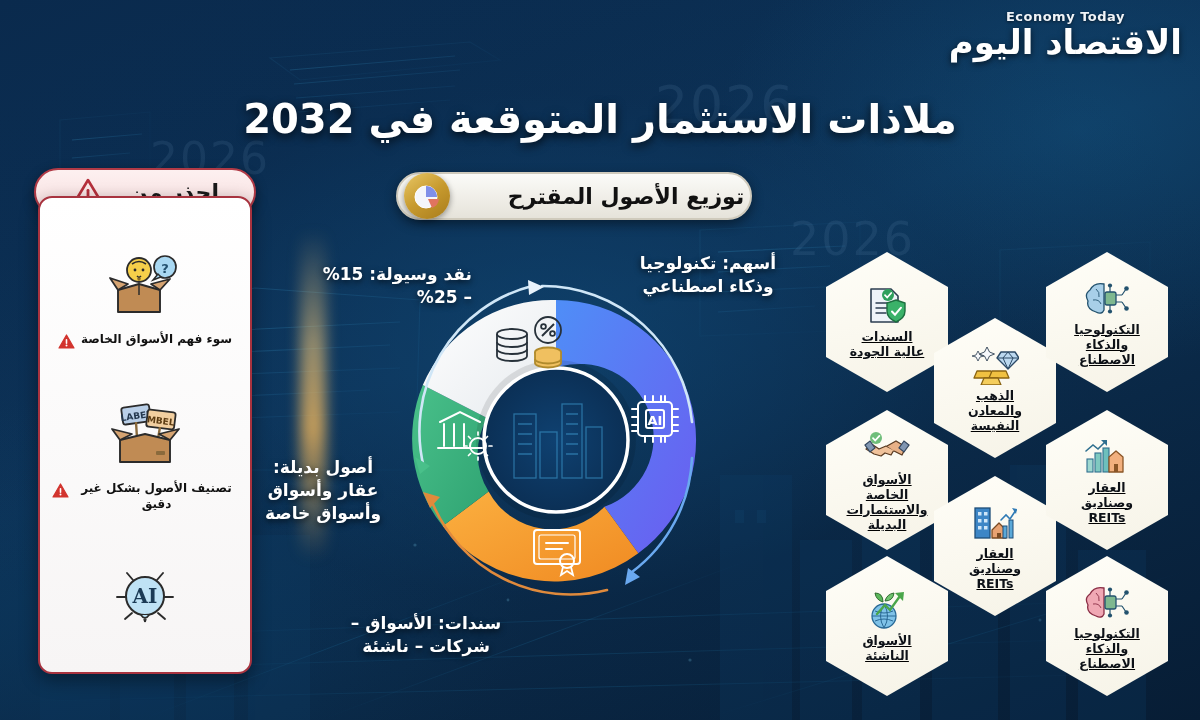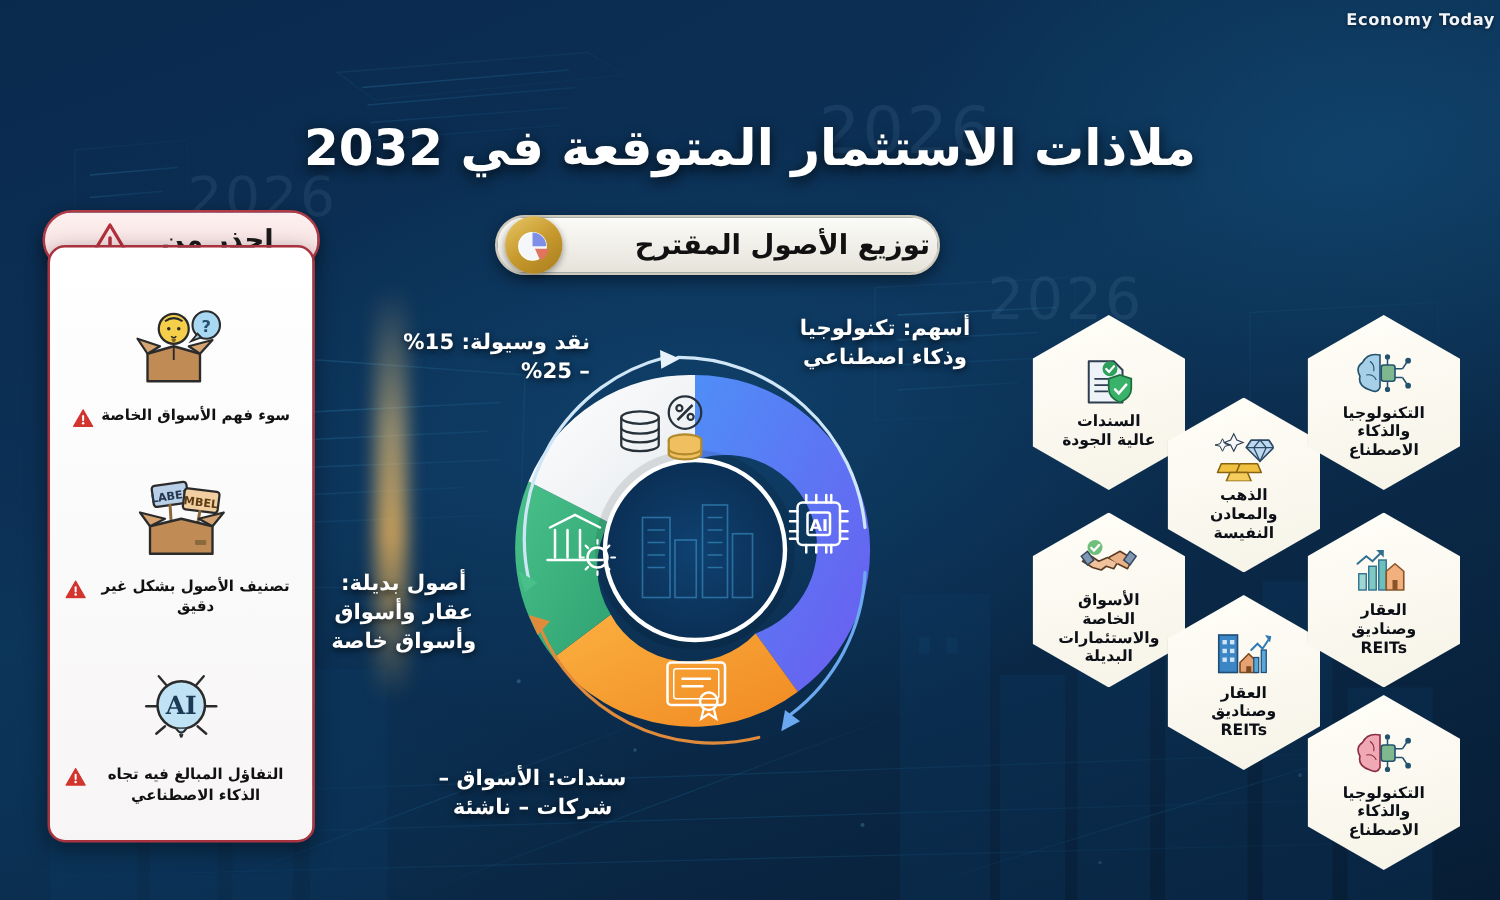--- a/index.html
+++ b/index.html
@@ -32,21 +32,21 @@
     letter-spacing: 2px; pointer-events: none; margin-top: 37px;
   }
   .glowbeam {
     position: absolute; width: 26px; height: 330px; left: 300px; top: 230px;
     background: linear-gradient(to bottom, rgba(255,214,140,0.0) 0%, rgba(255,206,120,0.55) 35%, rgba(255,190,90,0.75) 60%, rgba(255,200,120,0.0) 100%);
     filter: blur(7px); pointer-events: none;
   }
 
   
   .logo {
-    position: absolute; right: 4px; top: 10px; text-align: center;
+    position: absolute; right: 18px; top: 10px; text-align: center;
     color: #ffffff; line-height: 1;
   }
   .logo-en {
     font-size: 13px; font-weight: 700; letter-spacing: .5px;
     color: #f0f4f8; margin-bottom: 2px; direction: ltr;
     text-shadow: 0 1px 3px rgba(0,0,0,.6);
   }
   .logo-ar {
     font-size: 34px; font-weight: 700; color: #ffffff;
     text-shadow: 0 2px 6px rgba(0,0,0,.65);
@@ -122,20 +122,21 @@
   .lbl-bond  { left: 318px; top: 612px; width: 216px; text-align: center; }
 
   
   .hex {
     position: absolute; width: 122px; height: 140px;
     background: linear-gradient(165deg,#fffef8 0%, #f6f3e7 100%);
     clip-path: polygon(50% 0%, 100% 25%, 100% 75%, 50% 100%, 0% 75%, 0% 25%);
     display: flex; flex-direction: column; align-items: center; justify-content: center;
     padding: 6px 19px;
     filter: drop-shadow(0 3px 7px rgba(0,0,0,.55));
+    text-decoration: underline;
   }
   .hex-inner {
     display: flex; flex-direction: column; align-items: center; justify-content: center;
     gap: 2px; width: 100%;
   }
   .hex-icon { height: 42px; display: flex; align-items: center; justify-content: center; }
   .hex-label {
     font-size: 12.5px; font-weight: 700; color: #0d1117; line-height: 1.2;
     text-align: center; width: 100%;
   }
@@ -214,20 +215,21 @@
     </g>
   </svg>
 
   <div class="bg2026" style="left:655px; top:38px; font-size:52px;">2026</div>
   <div class="bg2026" style="left:790px; top:175px; font-size:46px;">2026</div>
   <div class="bg2026" style="left:150px; top:96px; font-size:44px;">2026</div>
   <div class="glowbeam"></div>
 
   <div class="logo">
     <div class="logo-en">Economy Today</div>
+    <div class="logo-ar">الاقتصاد اليوم</div>
   </div>
 
   <div class="page-title">ملاذات الاستثمار المتوقعة في 2032</div>
 
   <div class="pill pill-warn">
     <span class="pill-text">احذر من</span>
     <span>
       <svg width="34" height="31" viewBox="0 0 34 31">
         <path d="M17 3 L32 28 L2 28 Z" fill="none" stroke="#b5303c" stroke-width="2.6" stroke-linejoin="round"></path>
         <rect x="15.6" y="12" width="2.8" height="8.5" rx="1.3" fill="#b5303c"></rect>
@@ -303,30 +305,20 @@
             <path d="M10 34 L19 34"></path>
               <path d="M66 34 L57 34"></path>
             <path d="M18 56 L25 50"></path>
               <path d="M58 56 L51 50"></path>
           </g>
           <circle cx="38" cy="33" r="19" fill="#bfe2f5" stroke="#2b2b2b" stroke-width="2"></circle>
           <path d="M34 52 q4 6 8 0" fill="#bfe2f5" stroke="#2b2b2b" stroke-width="1.8"></path>
           <path d="M37 56 q1 5 2 0" stroke="#2b2b2b" stroke-width="1.5" fill="none"></path>
           <text x="38" y="40" font-size="20" font-weight="700" fill="#1b3a55" text-anchor="middle" font-family="DejaVu Serif, serif">AI</text>
         </svg>
-      </div>
-      <div class="warn-text-row">
-        <span class="warn-text">التفاؤل المبالغ فيه تجاه الذكاء الاصطناعي</span>
-        <span style="margin-top:3px;">
-          <svg width="17" height="15" viewBox="0 0 17 15">
-            <path d="M8.5 1 L16 14 L1 14 Z" fill="#d2342e" stroke="#d2342e" stroke-width="1.2" stroke-linejoin="round"></path>
-            <rect x="7.7" y="5" width="1.6" height="5" rx=".8" fill="#ffffff"></rect>
-            <circle cx="8.5" cy="11.6" r="1" fill="#ffffff"></circle>
-          </svg>
-        </span>
       </div>
     </div>
 
   </div>
 
   <div class="pill pill-center">
     <span class="pill-text">توزيع الأصول المقترح</span>
     <span class="pill-badge">
       <svg width="30" height="30" viewBox="0 0 30 30">
         <circle cx="14" cy="16" r="11" fill="#f4f6fa" stroke="#ffffff" stroke-width="1"></circle>
@@ -549,20 +541,36 @@
           <path d="M25 18 l7 -6 7 6 v15 h-14 z" fill="#f2b07e" stroke="#8a5526" stroke-width="1.3" stroke-linejoin="round"></path>
           <rect x="30" y="25" width="4" height="8" fill="#8a5526"></rect>
           <path d="M2 12 l7 -6 5 4 8 -8" fill="none" stroke="#2f6f8f" stroke-width="1.6" stroke-linecap="round"></path>
           <path d="M17 1 l6 0 0 6 z" fill="#2f6f8f"></path>
         </svg>
       </div>
       <div class="hex-label">العقار وصناديق REITs</div>
     </div>
   </div>
 
+  <div class="hex" style="left:826px; top:556px;">
+    <div class="hex-inner">
+      <div class="hex-icon">
+        <svg width="44" height="40" viewBox="0 0 44 40">
+          <circle cx="19" cy="26" r="12" fill="#7fc2e8" stroke="#2a6a96" stroke-width="1.3"></circle>
+          <path d="M7 26 h24 M19 14 q7 12 0 24 M19 14 q-7 12 0 24" fill="none" stroke="#2a6a96" stroke-width="1"></path>
+          <path d="M10 21 q9 4 18 0 M10 31 q9 -4 18 0" fill="none" stroke="#2a6a96" stroke-width="1"></path>
+          <path d="M12 24 l8 -9 5 5 10 -14" fill="none" stroke="#4aa64a" stroke-width="2.4" stroke-linecap="round"></path>
+          <path d="M30 3 l9 -1 -1 9 z" fill="#4aa64a"></path>
+          <path d="M18 12 q-7 -2 -8 -9 q8 0 8 9 z" fill="#5bb85b" stroke="#2f6b2f" stroke-width="1"></path>
+          <path d="M20 11 q2 -7 9 -8 q-1 8 -9 8 z" fill="#6fc46f" stroke="#2f6b2f" stroke-width="1"></path>
+        </svg>
+      </div>
+      <div class="hex-label">الأسواق الناشئة</div>
+    </div>
+  </div>
 
   <div class="hex" style="left:1046px; top:556px;">
     <div class="hex-inner">
       <div class="hex-icon">
         <svg width="46" height="38" viewBox="0 0 46 38">
           <path d="M20 4 q-10 -2 -14 6 q-6 4 -2 11 q-2 8 8 11 q6 3 8 -2 z" fill="#f0a8b4" stroke="#8a2e45" stroke-width="1.3"></path>
           <path d="M12 9 q4 3 3 8 M9 20 q6 -1 8 4" stroke="#8a2e45" stroke-width=".9" fill="none"></path>
           <rect x="21" y="12" width="11" height="13" rx="2" fill="#7fb88f" stroke="#23526e" stroke-width="1.3"></rect>
           <g stroke="#23526e" stroke-width="1.2" fill="none">
             <path d="M32 15 h6 M32 22 h6"></path>

